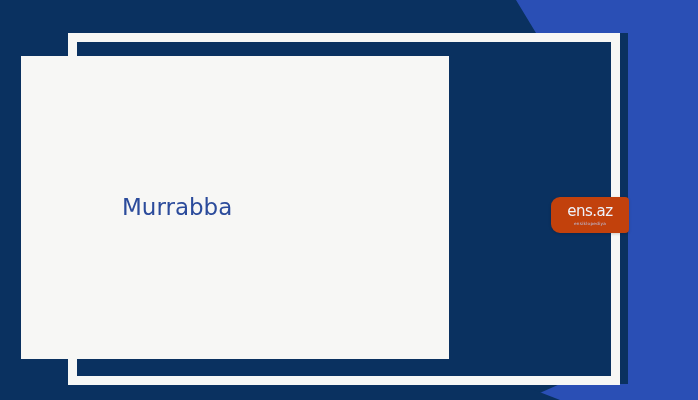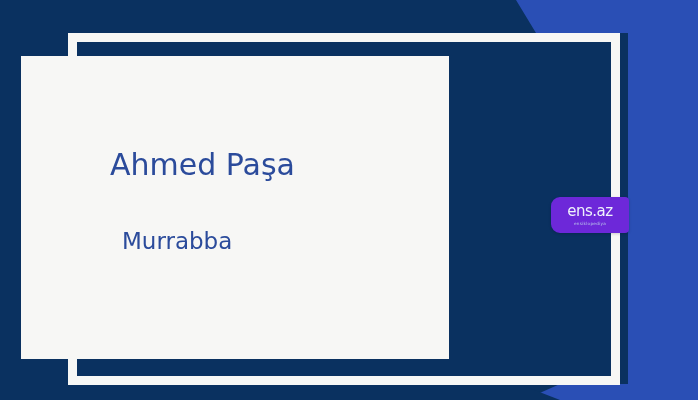--- a/index.html
+++ b/index.html
@@ -74,21 +74,21 @@
     margin: 12px;
     white-space: nowrap;
   }
   
   .logo-badge {
     position: absolute;
     left: 551px;
     top: 197px;
     width: 78px;
     height: 36px;
-    background: #6d28d9;
+    background: #c2410c;
     border-radius: 9px 4px 4px 9px;
     display: flex;
     flex-direction: column;
     align-items: center;
     justify-content: center;
     z-index: 6;
     box-shadow: 0 1px 3px rgba(0,0,0,0.18);
   }
   .logo-word {
     color: #eef2fb;
@@ -123,21 +123,20 @@
 
     <polygon points="524,400 560,384 698,384 698,400" fill="#2a4fb5"></polygon>
 
     <polygon points="0,400 0,386 524,386 560,400" fill="#0a3160"></polygon>
   </svg>
 
   <div class="frame"></div>
 
   <div class="card">
     <div class="card-inner">
-      <div class="title">Ahmed Paşa</div>
       <div class="subtitle">Murrabba</div>
     </div>
   </div>
 
   <div class="logo-badge">
     <div class="logo-word">ens.az</div>
     <div class="logo-sub">ensiklopediya</div>
   </div>
 
 </div>

